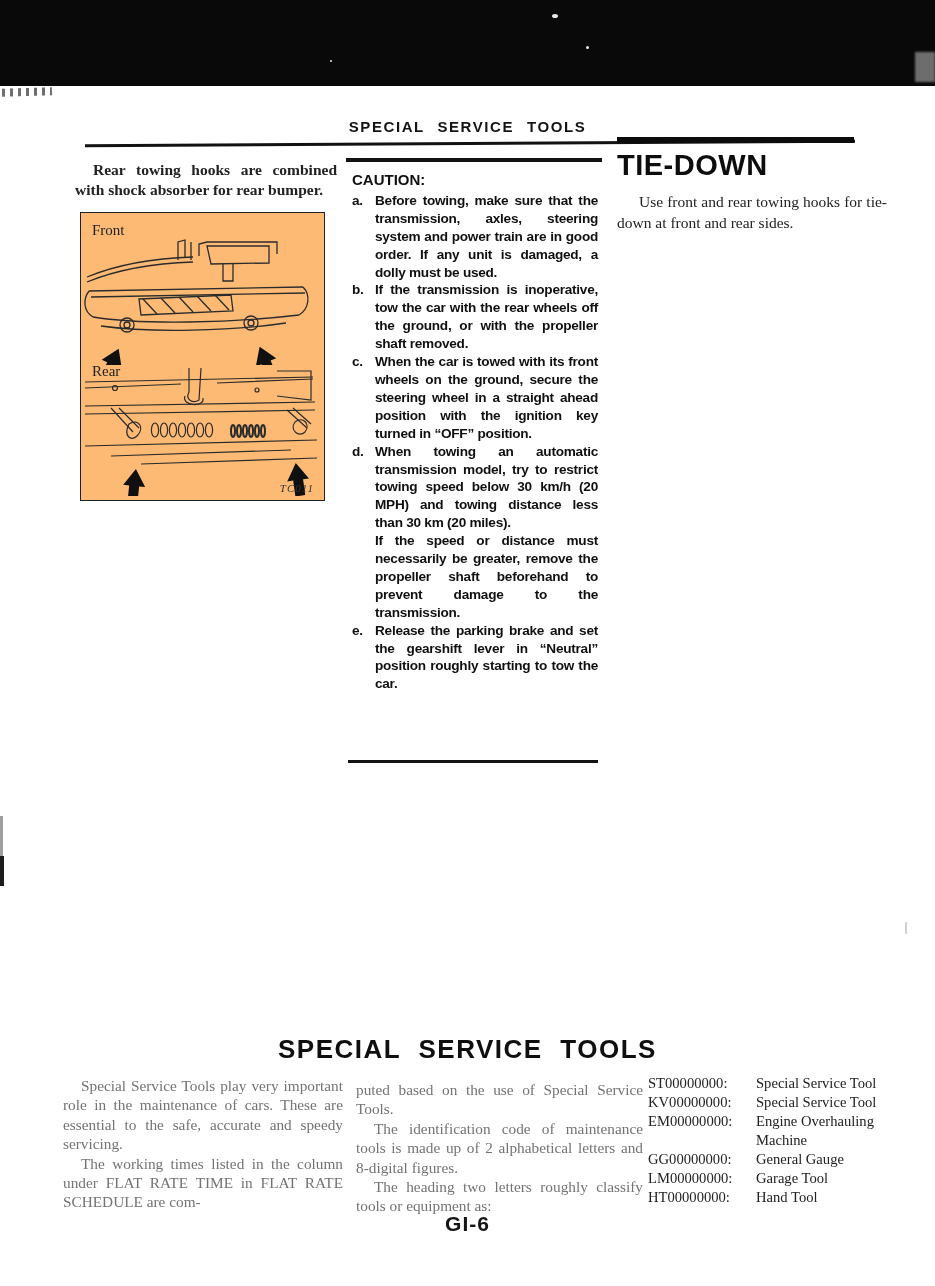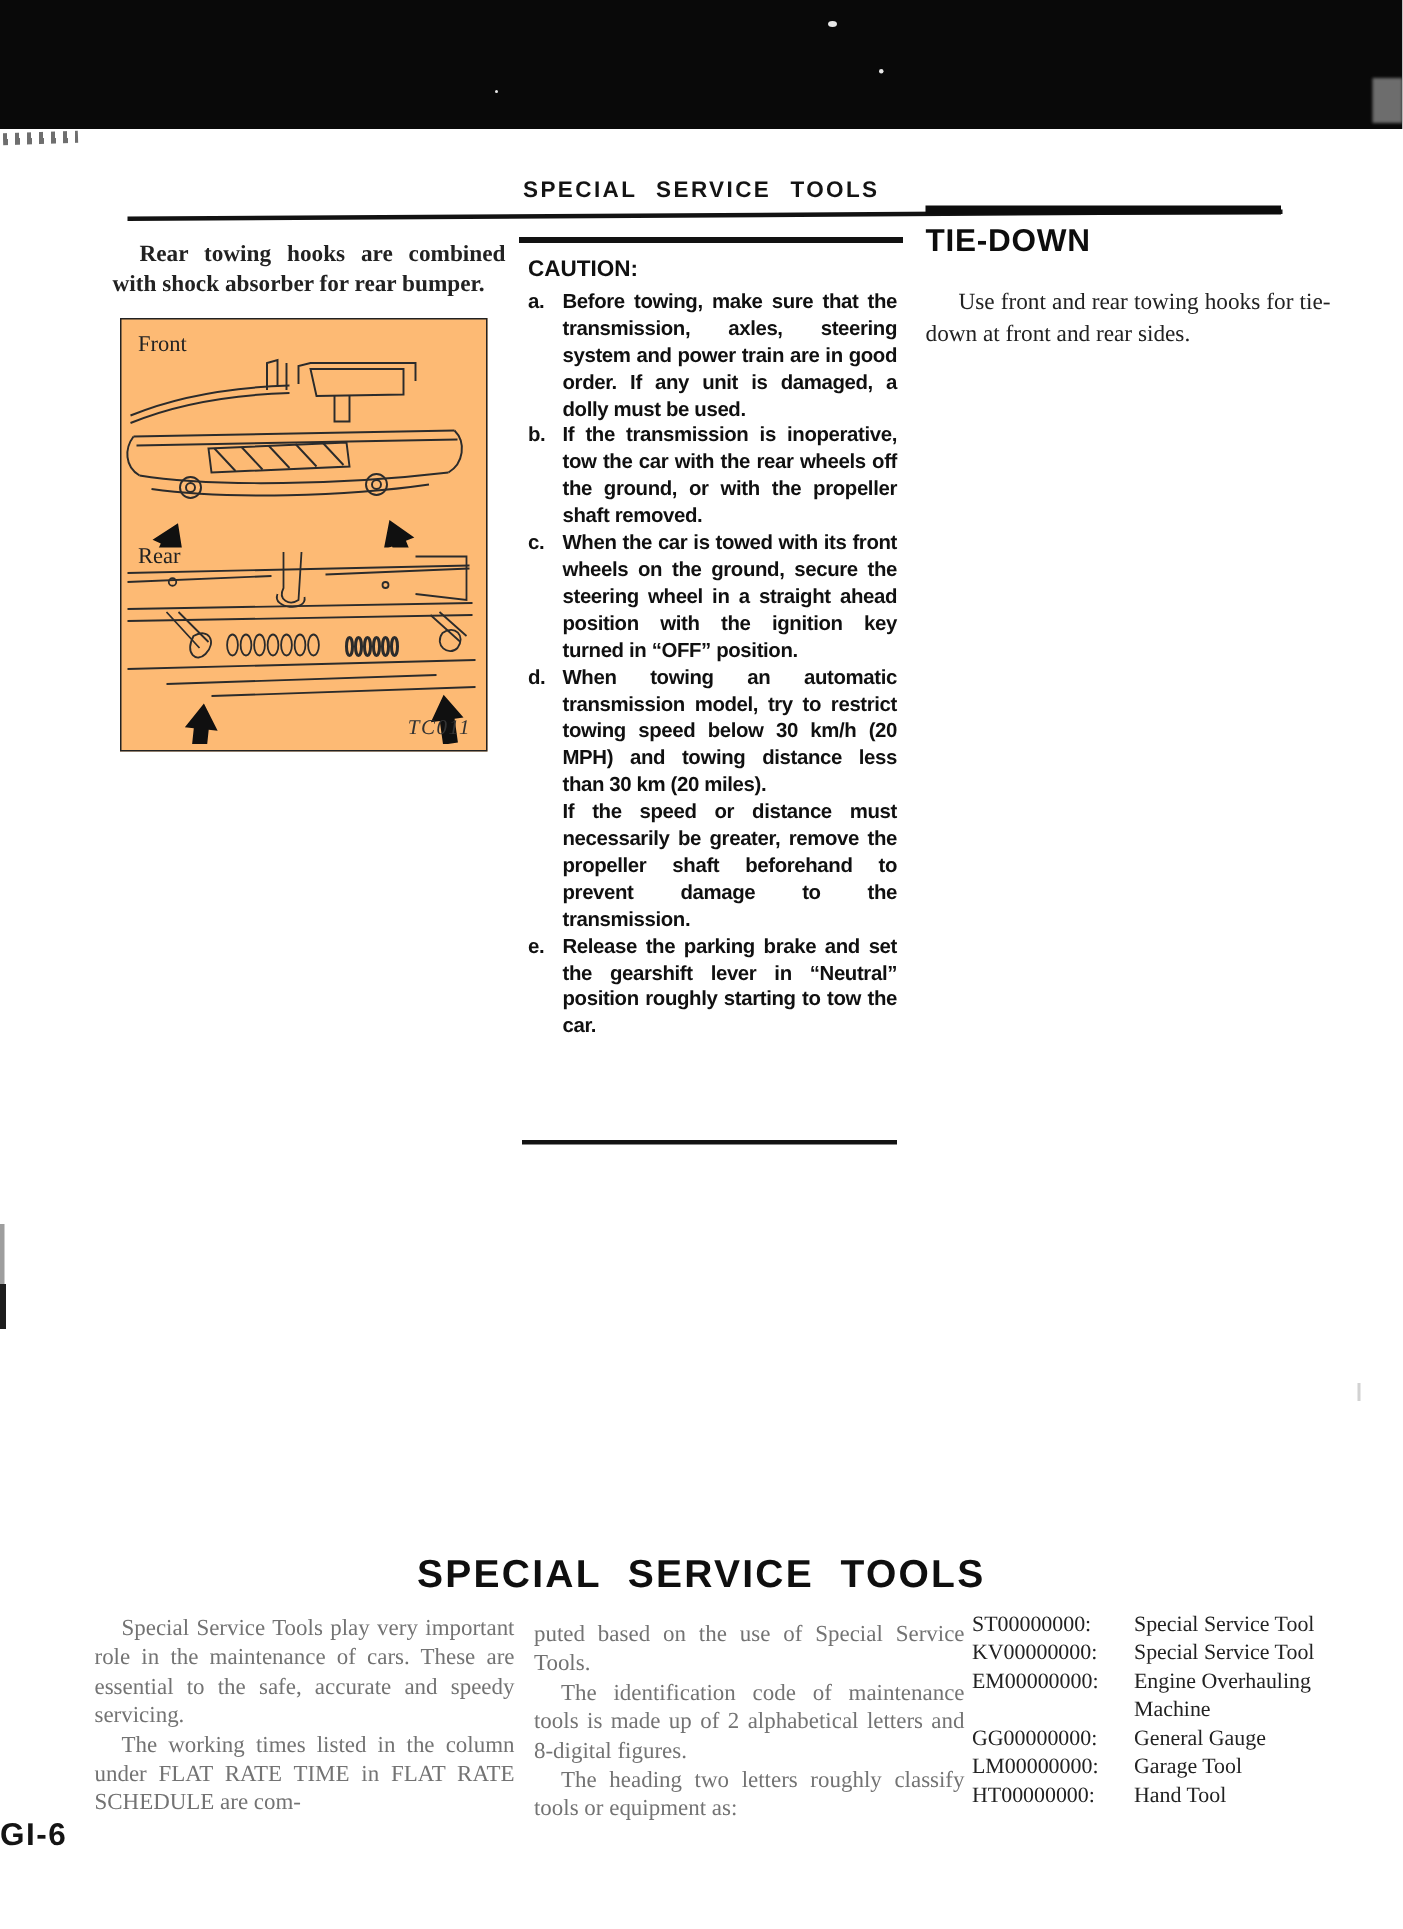--- a/index.html
+++ b/index.html
@@ -33,37 +33,37 @@
     left:75px;top:160px;width:262px;font-size:15.5px;line-height:20px;
     text-align:justify;text-indent:18px;color:#222;font-weight:bold;
   }
   .figure-box{
     left:80px;top:212px;width:243px;height:287px;
     border:1.6px solid #222;background:#fdba74;
   }
   .fig-label{position:absolute;left:11px;font-size:15px;color:#222;}
   .fig-front-label{top:9px;}
   .fig-rear-label{top:150px;}
-  .fig-code{position:absolute;right:10px;bottom:6px;font-size:14px;font-style:italic;color:#333;letter-spacing:1px;}
+  .fig-code{position:absolute;right:10px;bottom:6px;font-size:11px;font-style:italic;color:#333;letter-spacing:1px;}
   .fig-svg{position:absolute;left:0;}
   
   .caution-col{
     left:352px;top:171px;width:246px;
     font-family:Liberation Sans, sans-serif;font-weight:bold;color:#101010;
     font-size:13.6px;line-height:17.9px;letter-spacing:-0.25px;
   }
   .caution-title{font-size:15px;margin-bottom:3px;letter-spacing:0;}
   .c-item{display:flex;}
   .c-label{width:23px;flex:none;}
   .c-text{flex:1;text-align:justify;}
   .c-text p{margin:0;}
   
   .tiedown-heading{
     left:617px;top:149px;font-family:"Liberation Sans", sans-serif;
-    font-weight:bold;font-size:21px;letter-spacing:0.5px;color:#0d0d0d;
+    font-weight:bold;font-size:29px;letter-spacing:0.5px;color:#0d0d0d;
   }
   .tiedown-body{
     left:617px;top:191px;width:270px;font-size:15.5px;line-height:21px;
     text-align:justify;text-indent:22px;color:#222;
   }
   
   .sst-heading{
     left:0;top:1034px;width:935px;text-align:center;
     font-family:"Liberation Sans", sans-serif;font-weight:bold;font-size:26px;
     letter-spacing:1.5px;word-spacing:9px;color:#0f0f0f;
@@ -74,21 +74,21 @@
   .sst-col1{left:63px;top:1076px;width:280px;}
   .sst-col2{left:356px;top:1052px;width:287px;margin-top:28px;}
   .tool-codes{
     left:648px;top:1074px;width:274px;display:grid;
     grid-template-columns:102px 1fr;column-gap:6px;
     font-size:14.6px;line-height:19px;color:#222;
   }
   .tool-codes>div{white-space:normal;}
   
   .page-number{
-    left:0;top:1212px;width:935px;text-align:left;
+    left:0;top:1212px;width:935px;text-align:center;
     font-family:"Liberation Sans", sans-serif;font-weight:bold;font-size:21px;
     letter-spacing:1px;color:#141414;
   }
 </style>
 </head>
 <body>
 
 <div class="abs scan-band">
   <span class="speck" style="left:552px;top:14px;width:6px;height:4px;"></span>
   <span class="speck" style="left:586px;top:46px;width:3px;height:3px;"></span>

